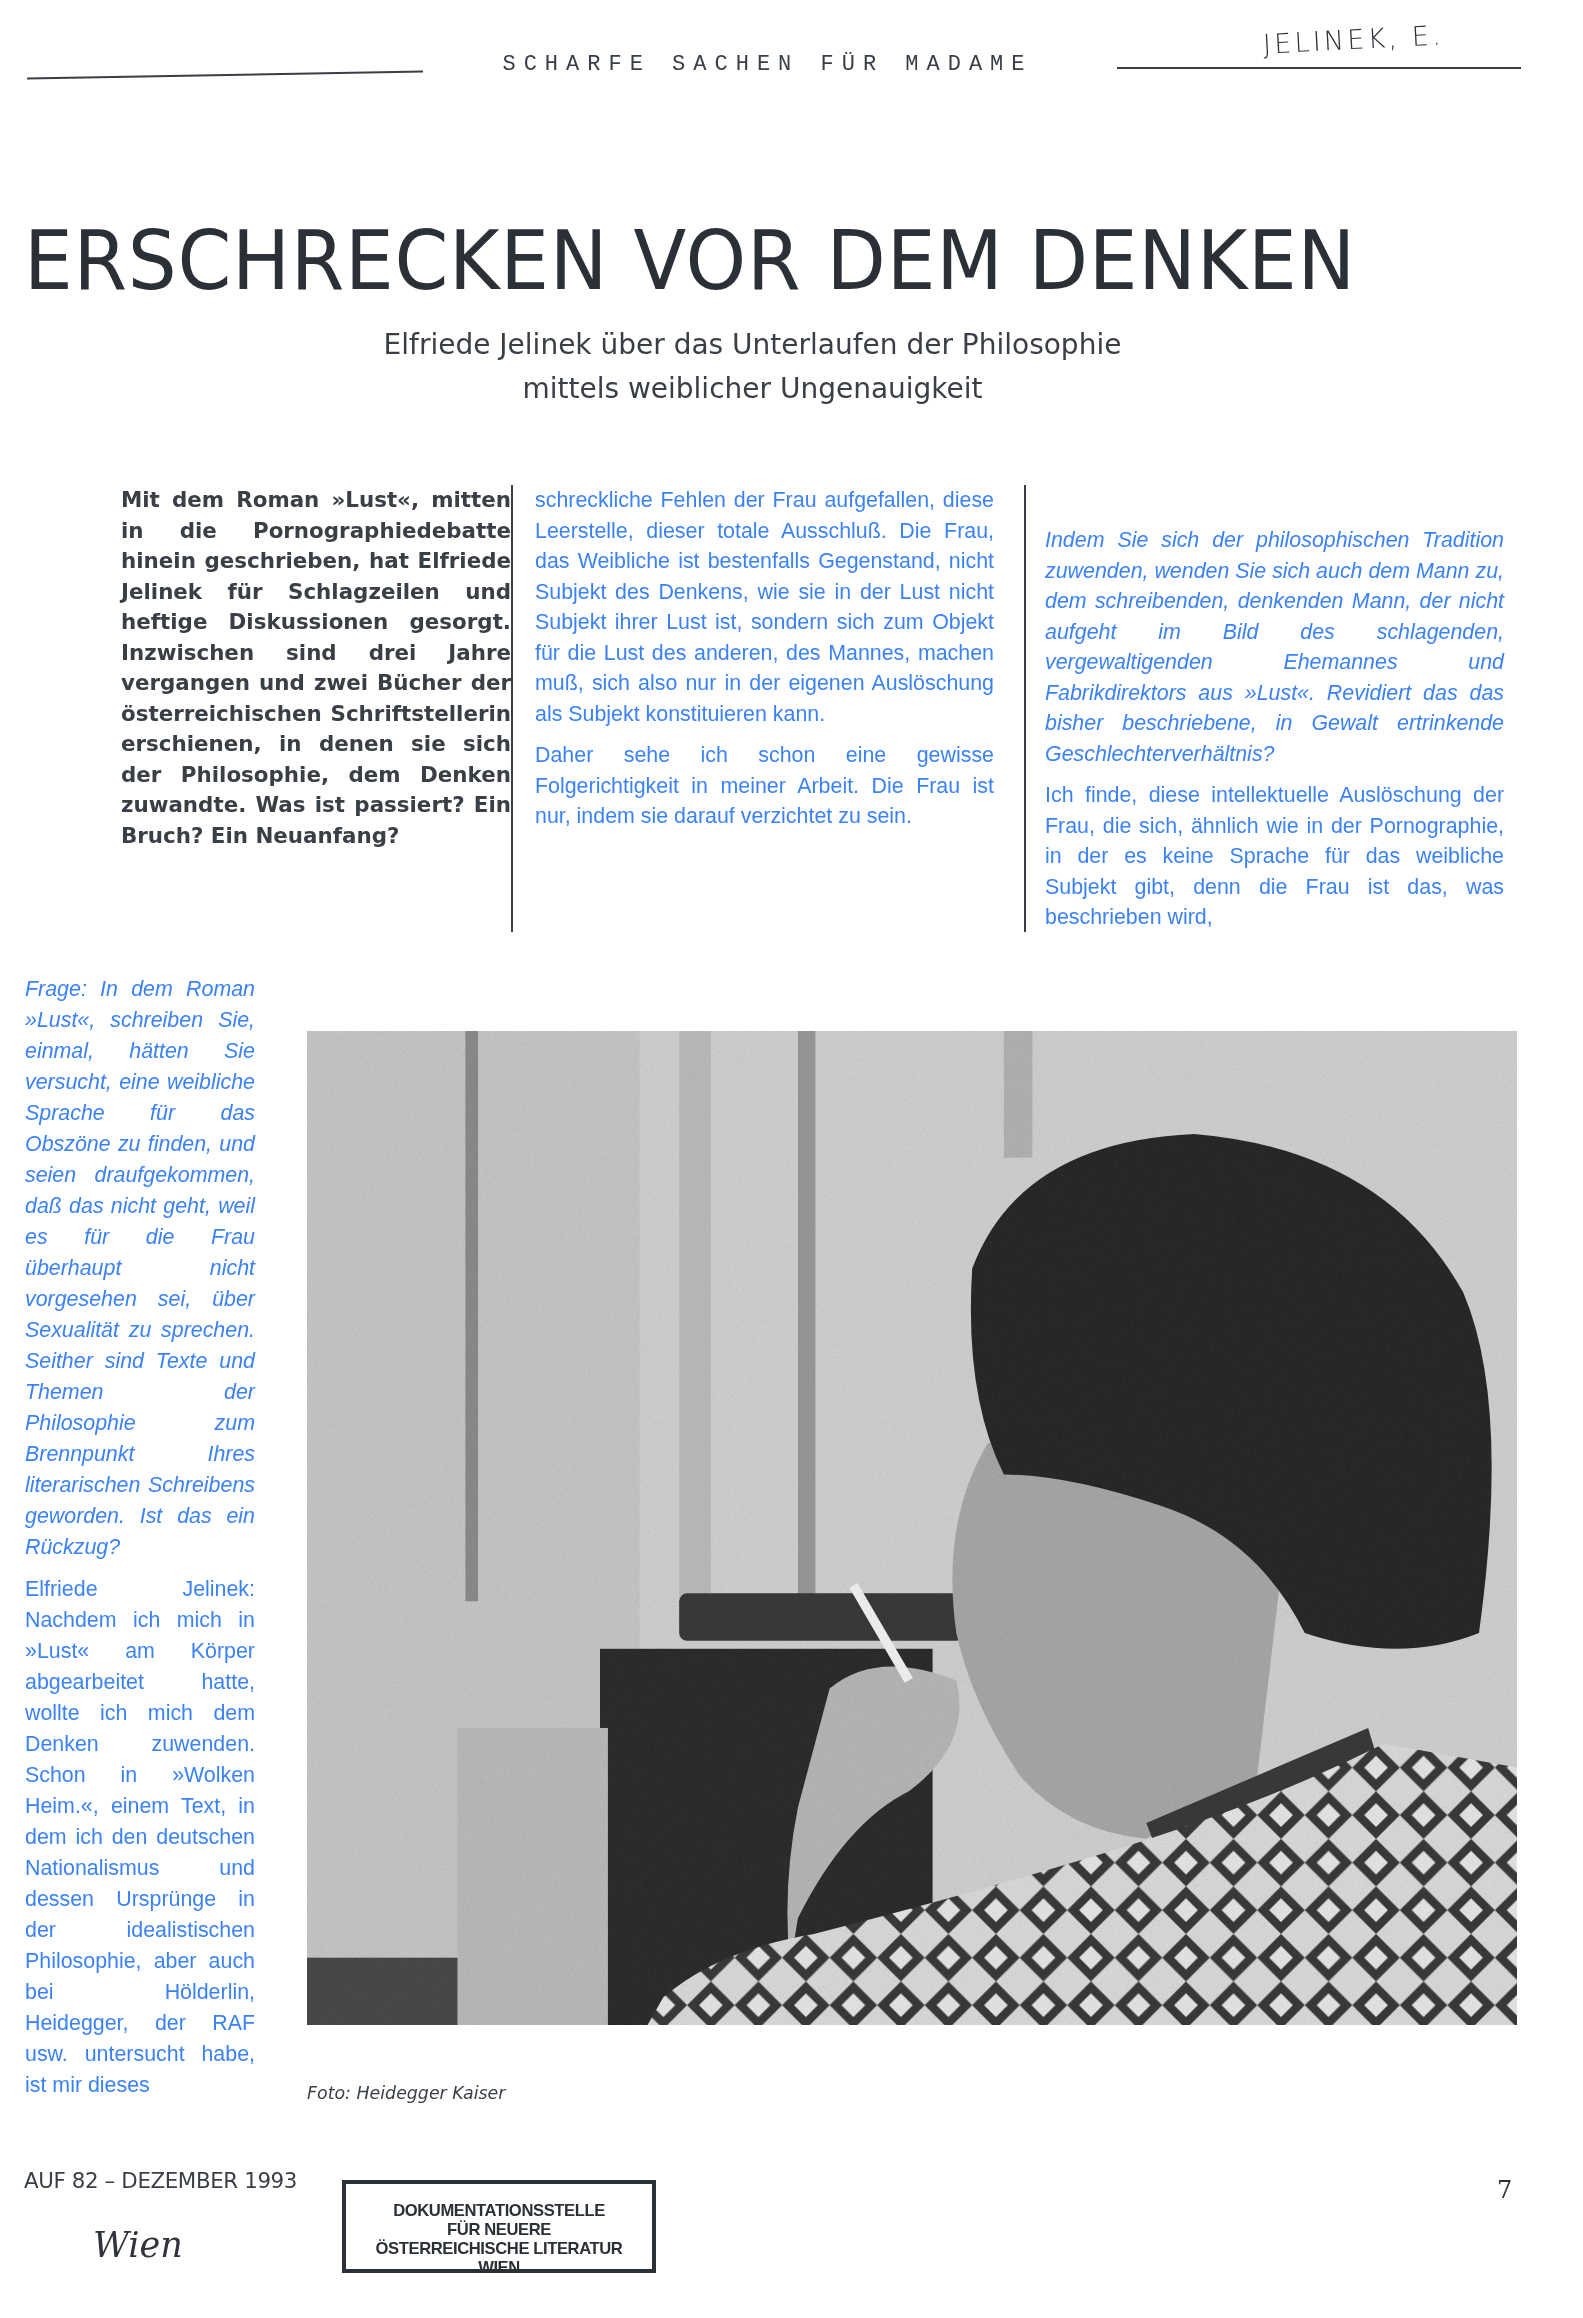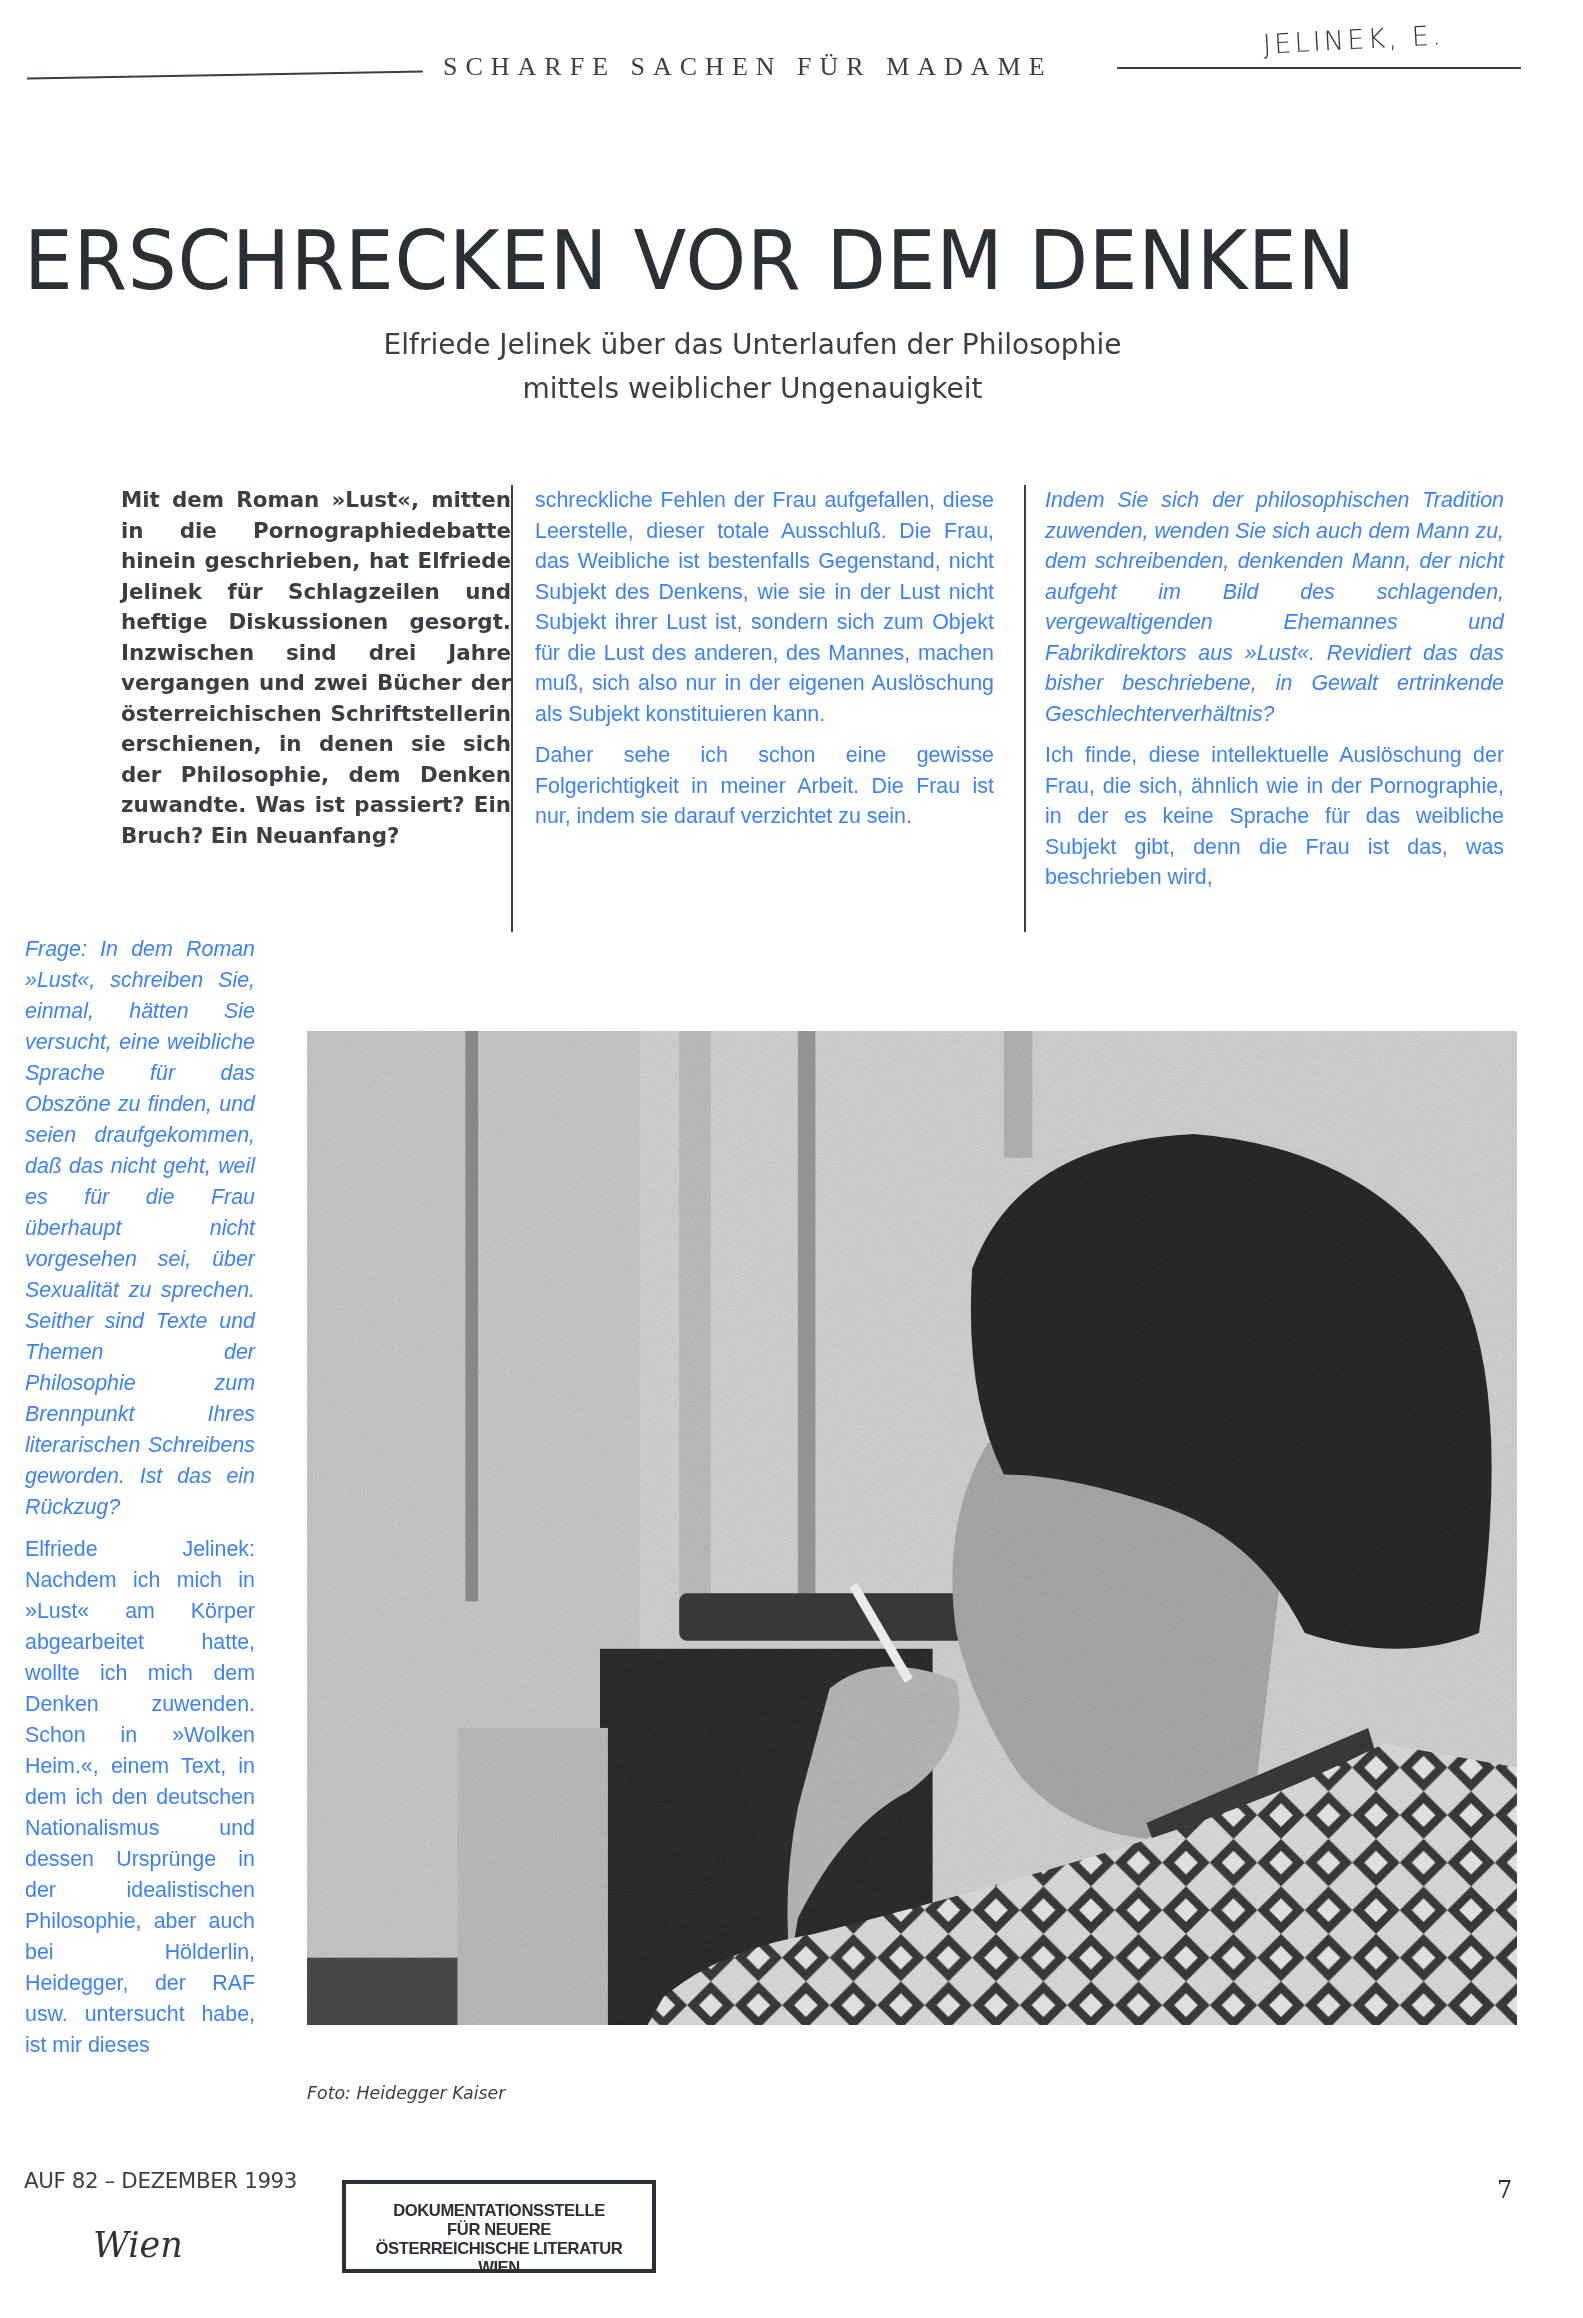--- a/index.html
+++ b/index.html
@@ -1,21 +1,21 @@
 <!DOCTYPE html>
 <html style="font-size:12.7px"><head>
 <meta charset="utf-8">
 <style>
   html, body { margin: 0; padding: 0; background: #ffffff; }
   body { width: 1584px; height: 2319px; position: relative; overflow: hidden; color: #2b2f36; }
 
   
   .kicker-line { position: absolute; height: 2.4px; background: #3a3e45; }
-  .kicker { position: absolute; top: 52px; left: 443px; width: 649px; 
-    font-family: Liberation Serif, serif; font-size: 26px; letter-spacing: 8px; color: #3a3e45; }
+  .kicker { position: absolute; top: 52px; left: 443px; width: 649px; text-align: center;
+    font-family: Liberation Mono, monospace; font-size: 22px; letter-spacing: 8px; color: #3a3e45; }
   .handwriting-name { position: absolute; top: 24px; left: 1263px; font-family: "DejaVu Sans", sans-serif;
     font-size: 27px; letter-spacing: 3.2px; color: #30343a; transform: rotate(-3deg); font-weight: 300; }
 
   .headline { position: absolute; top: 158px; left: 24px; width: 1512px;
     font-family: "DejaVu Sans", sans-serif; font-size: 82px; letter-spacing: 0.8px; color: #2b2f36;
     font-weight: normal; white-space: nowrap; transform: scaleX(0.94); transform-origin: left center; }
 
   .dek { position: absolute; top: 323px; left: 238px; width: 1029px; text-align: center;
     font-family: "DejaVu Sans", sans-serif; font-size: 28px; line-height: 44px; color: #3a3e45; }
   .dek span { display: block; }
@@ -23,21 +23,21 @@
   
   .lead { position: absolute; top: 485px; left: 103px; width: 390px;
     font-family: "DejaVu Sans", sans-serif; font-weight: bold; font-size: 21.4px; line-height: 30.5px;
     text-align: justify; color: #3a3e45; margin-left: 18px; }
 
   .col-rule { position: absolute; width: 2.4px; background: #3a3e45; }
 
   .col { position: absolute; font-family: Liberation Sans, sans-serif; font-size: 21.4px; line-height: 30.5px;
     text-align: justify; color: #3b82f6; hyphens: manual; }
   .col p { margin: 0 0 11px 0; }
-  .col .q { font-style: italic; }
+  .col .q { font-style: italic; margin-top: 40px; }
 
   .col2 { top: 485px; left: 535px; width: 459px; }
   .col3 { top: 485px; left: 1045px; width: 459px; }
   .col1 { top: 934px; left: 25px; width: 230px; font-size: 21.4px; line-height: 31px; }
 
   
   .photo { position: absolute; left: 307px; top: 1031px; width: 1210px; height: 994px; overflow: hidden;
     background: #d8d8d8; }
   .photo svg { width: 100%; height: 100%; display: block; }
 

